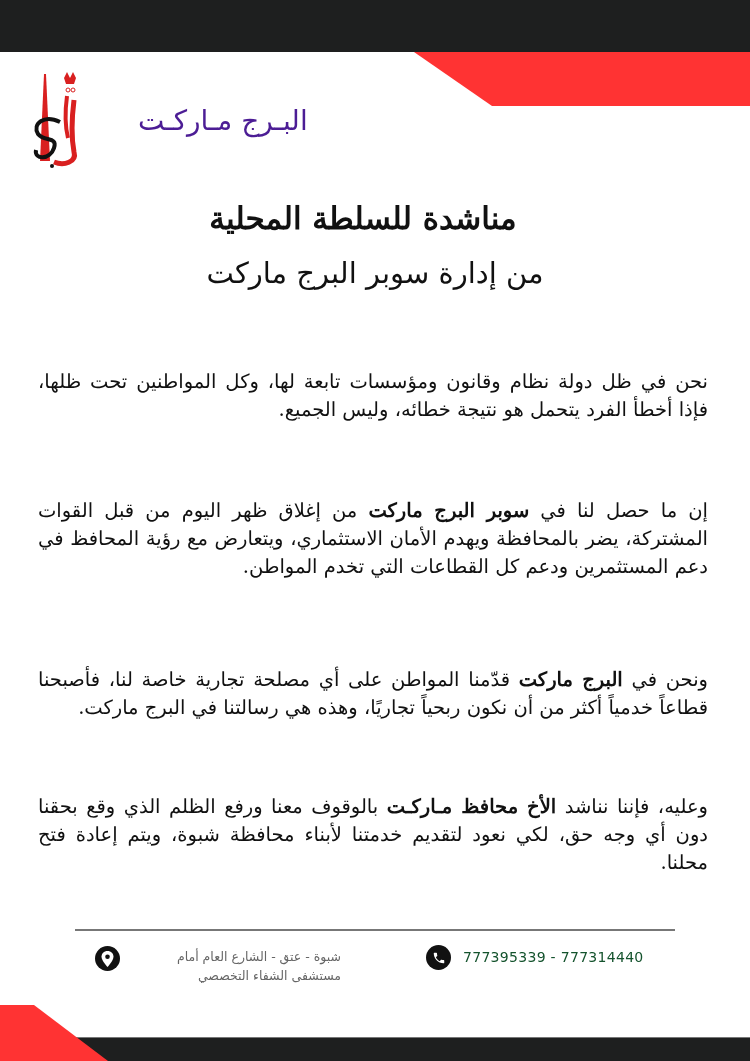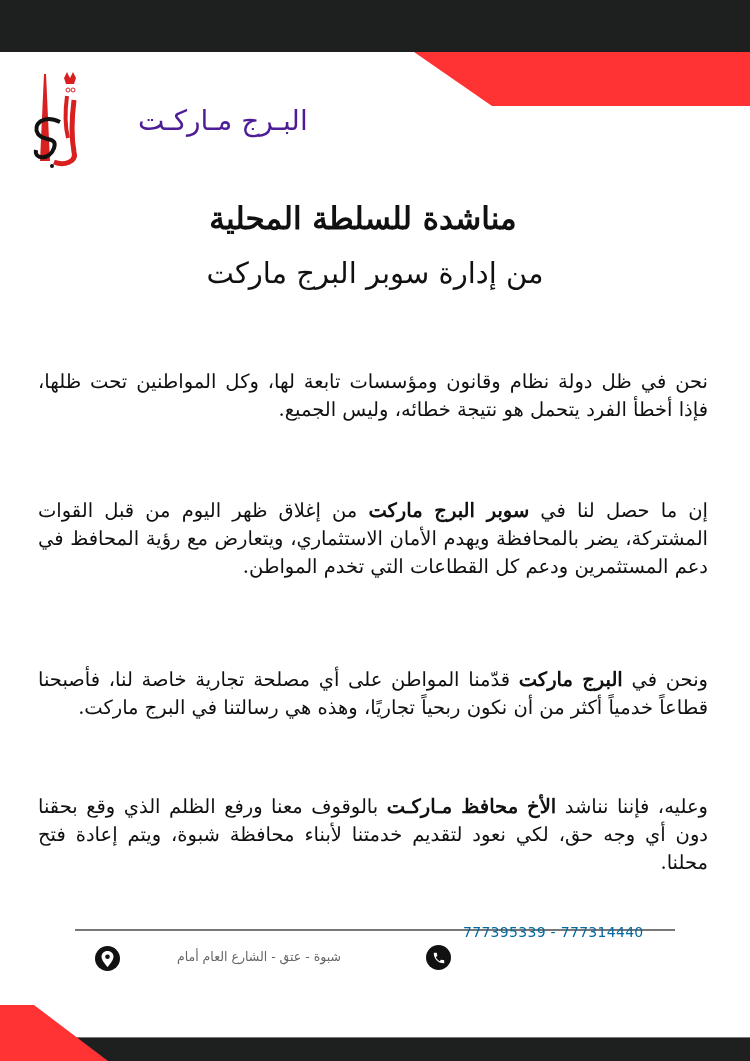--- a/index.html
+++ b/index.html
@@ -30,21 +30,21 @@
     .p3 { top: 666px; }
     .p4 { top: 793px; }
     .bold { font-weight: bold; }
 
     
     .footer-line { position: absolute; left: 75px; width: 600px; top: 929px; height: 2px; background: #777; }
     .footer-icon { position: absolute; width: 25px; height: 25px; border-radius: 50%; background: #111; display: flex; align-items: center; justify-content: center; }
     .loc-icon { left: 95px; top: 946px; }
     .phone-icon { left: 426px; top: 945px; }
     .address { position: absolute; left: 140px; top: 947px; width: 172px; font-family: "DejaVu Sans", sans-serif; font-size: 12.5px; line-height: 19px; color: #666; text-align: right; direction: rtl; margin-left: 29px; }
-    .phones { position: absolute; left: 463px; top: 924px; font-family: "DejaVu Sans", sans-serif; font-size: 14px; color: #0369a1; direction: ltr; letter-spacing: 0.3px; }
+    .phones { position: absolute; left: 463px; top: 949px; font-family: "DejaVu Sans", sans-serif; font-size: 14px; color: #14532d; direction: ltr; letter-spacing: 0.3px; }
   </style>
 </head>
 <body>
 
 <div class="top-bar"></div>
 <div class="top-red">
   <svg width="750" height="55" viewBox="0 0 750 55">
     <polygon points="414,0 750,0 750,54 492,54" fill="#ff3333"></polygon>
   </svg>
 </div>
@@ -89,20 +89,21 @@
 <div class="footer-line"></div>
 
 <div class="footer-icon loc-icon">
   <svg width="13" height="16" viewBox="0 0 13 16">
     <path d="M6.5,0 C2.9,0 0.5,2.6 0.5,5.8 C0.5,9.8 6.5,16 6.5,16 C6.5,16 12.5,9.8 12.5,5.8 C12.5,2.6 10.1,0 6.5,0 Z" fill="#fff"></path>
     <circle cx="6.5" cy="5.8" r="2.3" fill="#111"></circle>
   </svg>
 </div>
 <div class="address">
   <div>شبوة - عتق - الشارع العام أمام</div>
+  <div>مستشفى الشفاء التخصصي</div>
 </div>
 
 <div class="footer-icon phone-icon">
   <svg width="14" height="14" viewBox="0 0 24 24">
     <path d="M6.6,10.8 C8,13.6 10.4,16 13.2,17.4 L15.4,15.2 C15.7,14.9 16.1,14.8 16.4,15 C17.5,15.4 18.7,15.6 20,15.6 C20.6,15.6 21,16 21,16.6 L21,20 C21,20.6 20.6,21 20,21 C10.6,21 3,13.4 3,4 C3,3.4 3.4,3 4,3 L7.5,3 C8.1,3 8.5,3.4 8.5,4 C8.5,5.3 8.7,6.5 9.1,7.6 C9.2,7.9 9.1,8.3 8.9,8.6 Z" fill="#fff"></path>
   </svg>
 </div>
 <div class="phones">777395339 - 777314440</div>
 
 <div class="bottom-bar"></div>

